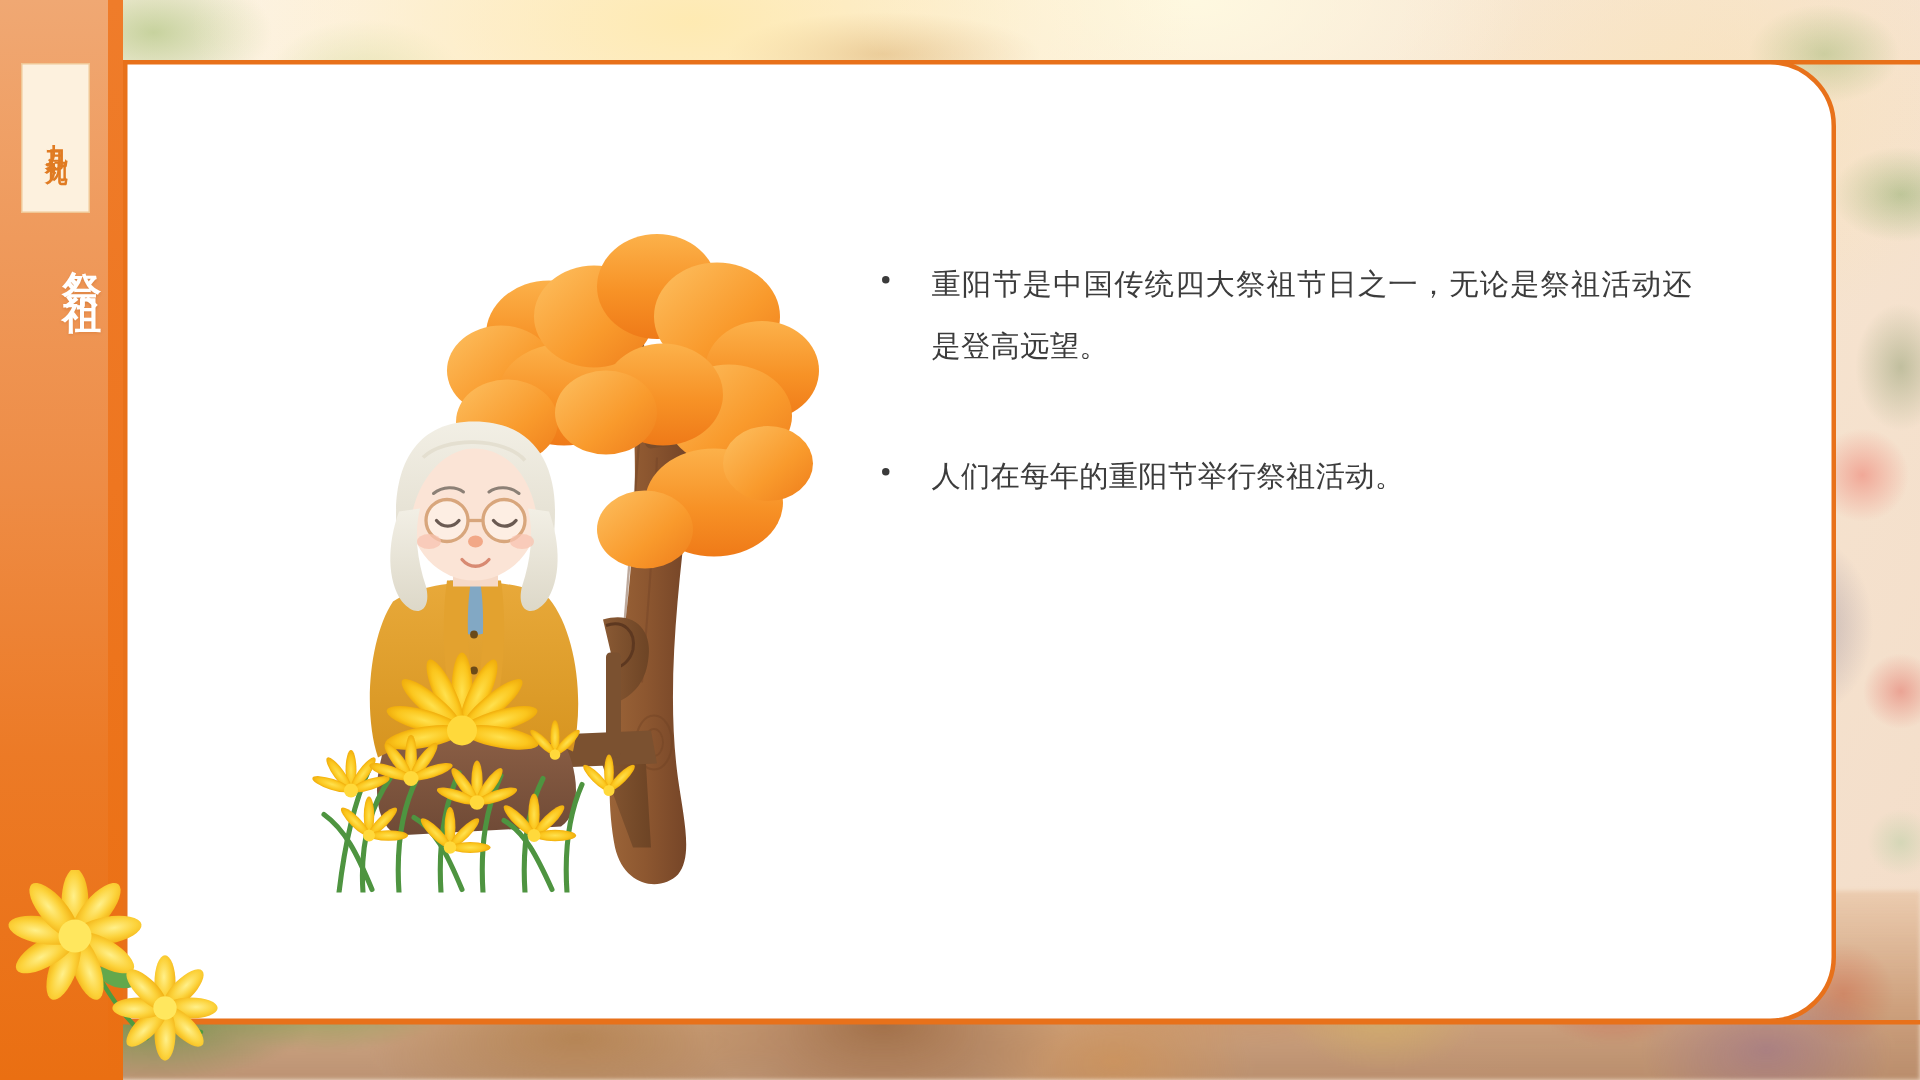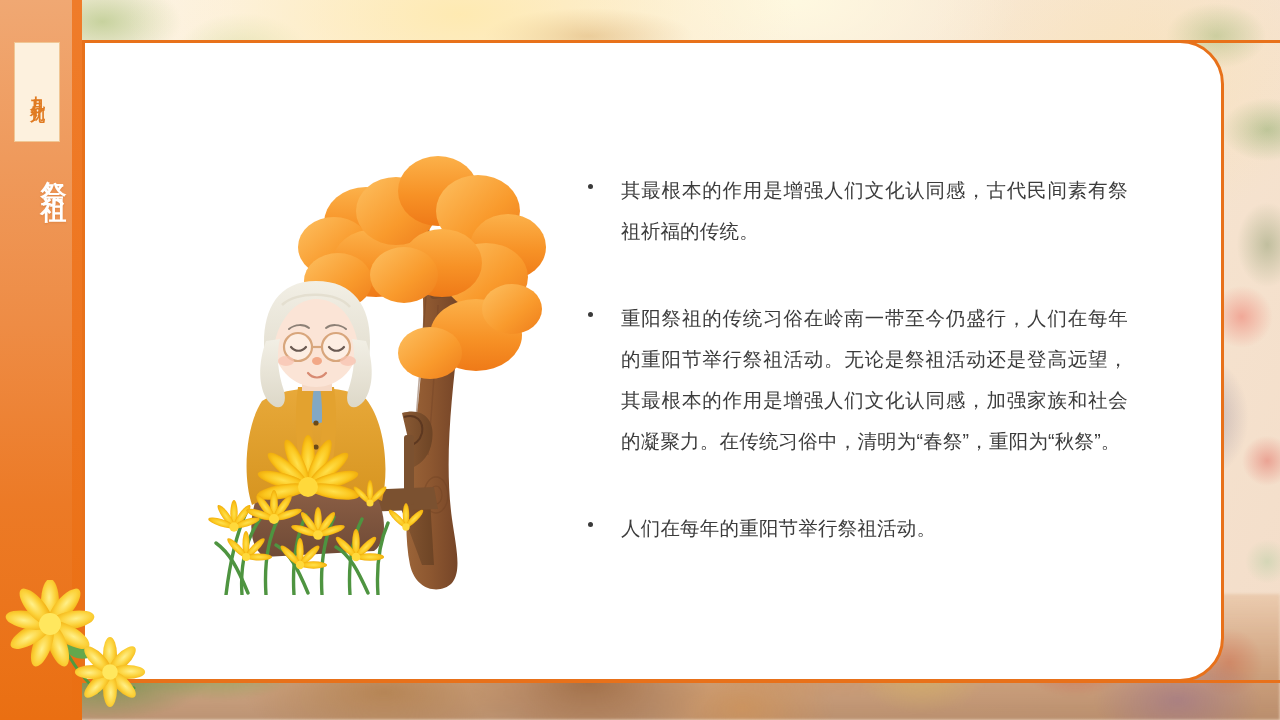--- a/index.html
+++ b/index.html
@@ -383,25 +383,21 @@
             <circle r="8" fill="#ffd93b"></circle>
           </g>
         </g>
       </g>
     </svg>
   </div>
 
   <div class="content">
     <div class="bullet-row">
       <span class="bullet-dot"></span>
-      <span class="bullet-text">其最根本的作用是增强人们文化认同感，古代民间素有祭祖祈福的传统。</span>
-    </div>
-    <div class="bullet-row">
-      <span class="bullet-dot"></span>
-      <span class="bullet-text">重阳祭祖的传统习俗在岭南一带至今仍盛行，人们在每年的重阳节举行祭祖活动。无论是祭祖活动还是登高远望，其最根本的作用是增强人们文化认同感，加强家族和社会的凝聚力。在传统习俗中，清明为“春祭”，重阳为“秋祭”。</span>
+      <span class="bullet-text">重阳节是中国传统四大祭祖节日之一，无论是祭祖活动还是登高远望。</span>
     </div>
     <div class="bullet-row">
       <span class="bullet-dot"></span>
       <span class="bullet-text">人们在每年的重阳节举行祭祖活动。</span>
     </div>
   </div>
 
   <div class="corner-flowers">
     <svg viewBox="0 0 210 130" xmlns="http://www.w3.org/2000/svg">
       <defs>

